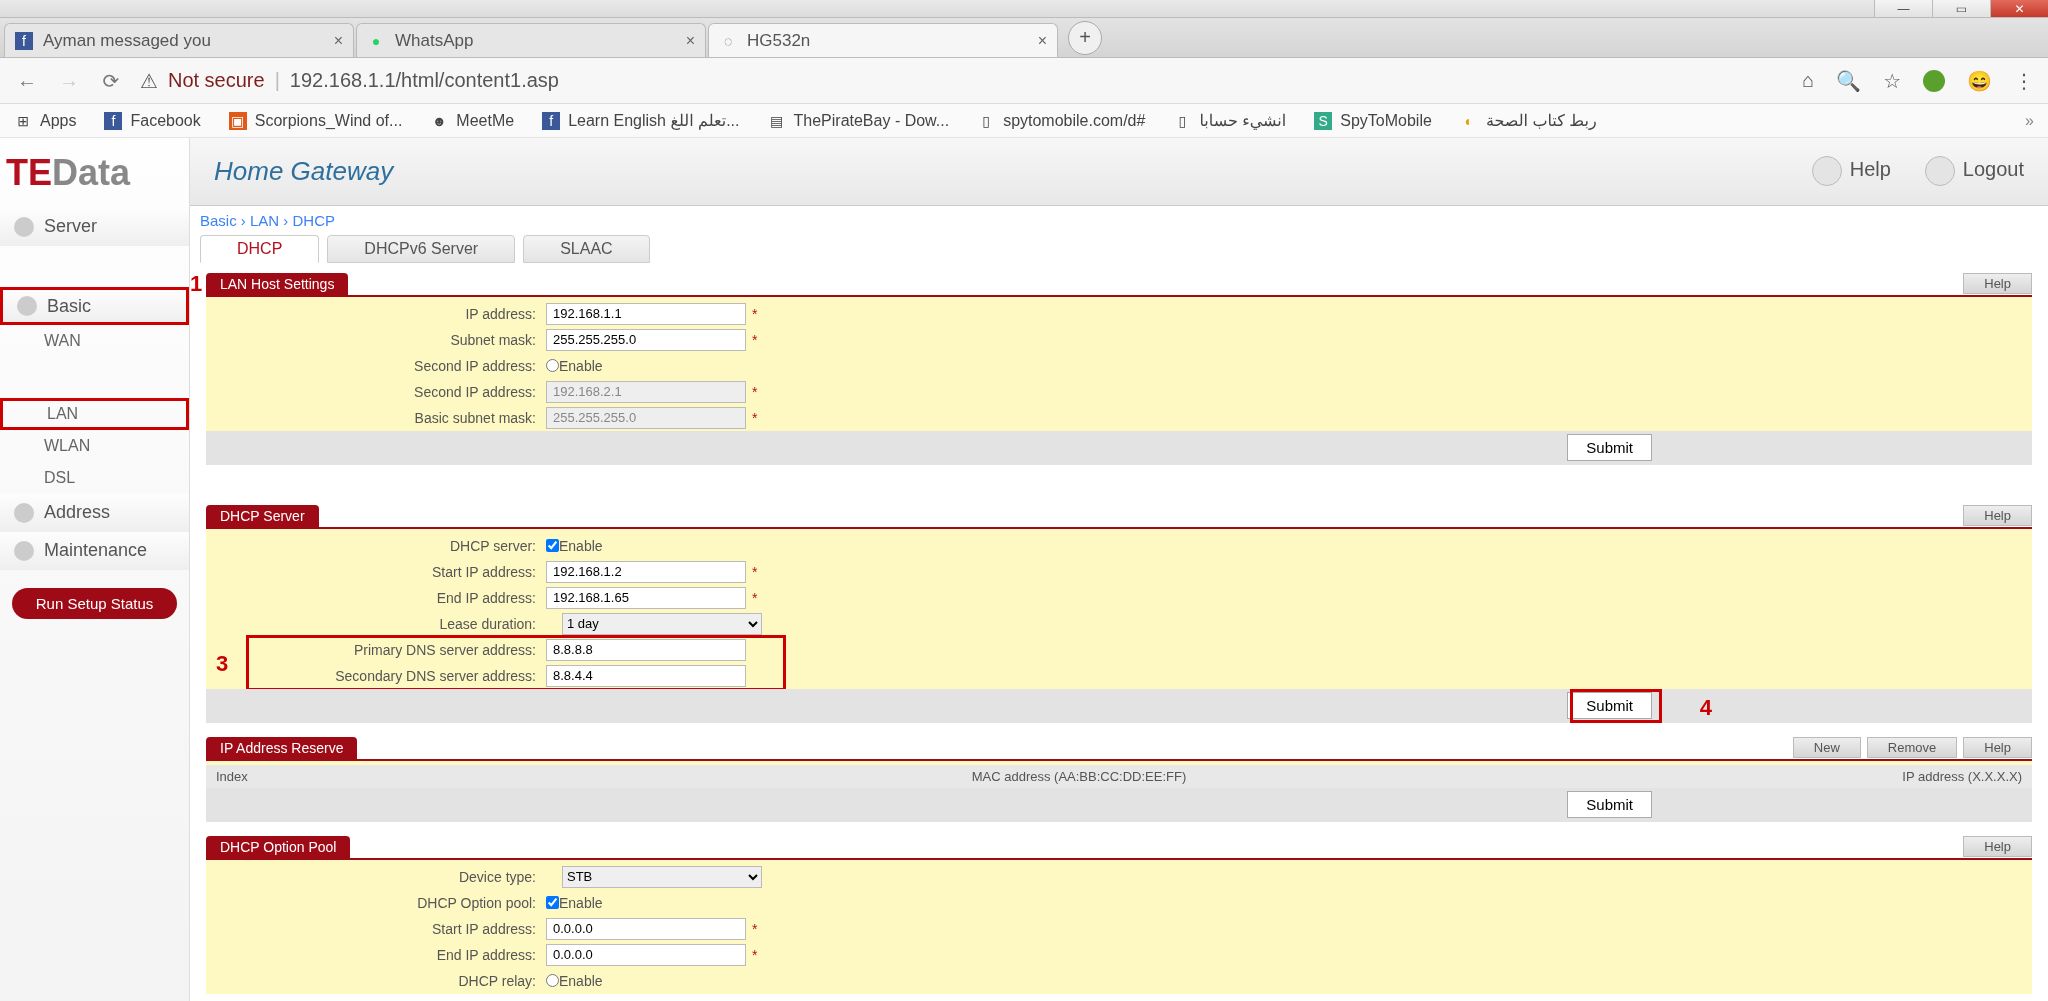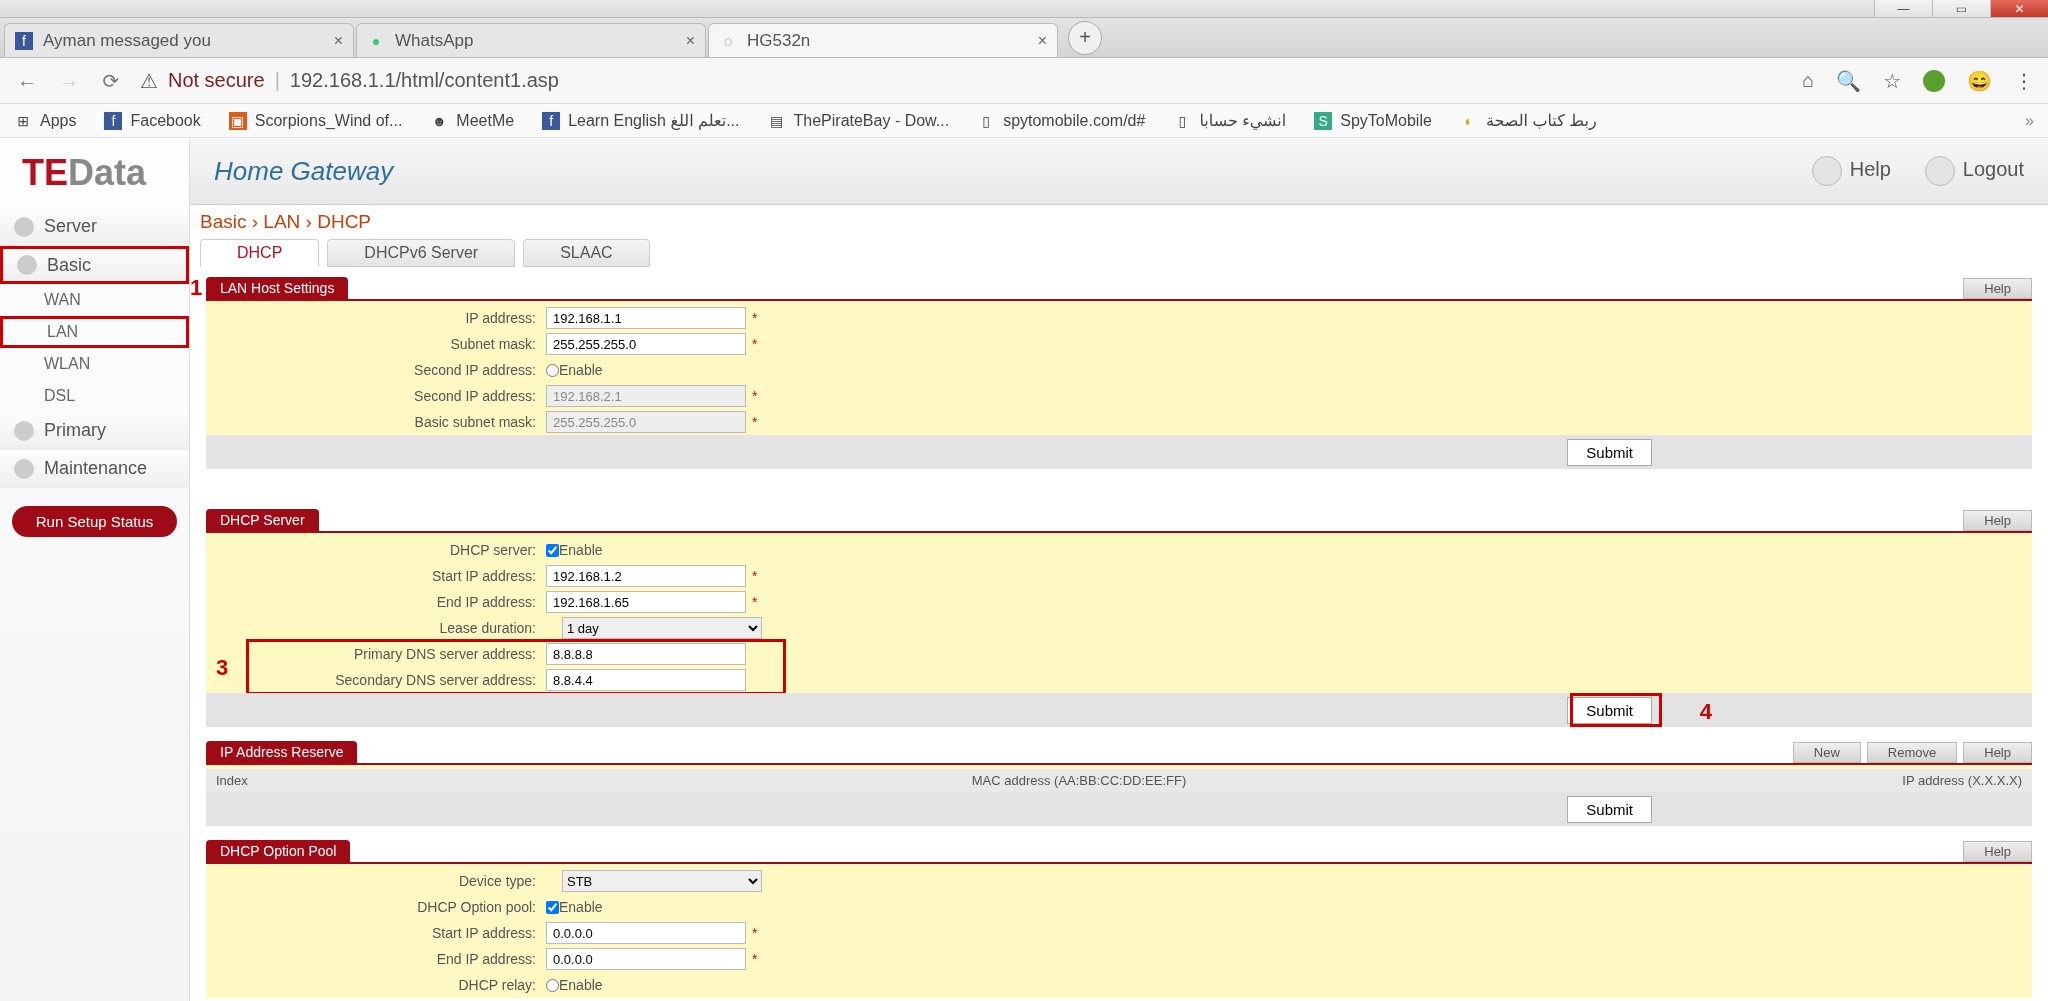--- a/index.html
+++ b/index.html
@@ -29,35 +29,35 @@
   .circ-green { width:22px; height:22px; border-radius:50%; background:#5aa02c; display:inline-block; }
 
   
   .bmbar { height:34px; background:#fafafa; border-bottom:1px solid #e3e3e3; display:flex; align-items:center; padding:0 14px; gap:28px; font-size:16px; color:#444; }
   .bm { display:flex; align-items:center; gap:8px; }
   .bm .ic { width:18px; height:18px; display:inline-flex; align-items:center; justify-content:center; font-size:14px; }
 
   
   .app { display:flex; height:calc(1001px - 18px - 40px - 46px - 34px); }
   .left-col { width:190px; background:linear-gradient(#fefefe,#f3f3f3); border-right:1px solid #ddd; padding-top:0; }
-  .logo { height:70px; display:flex; align-items:center; padding-left:22px; font-size:36px; font-weight:bold; color:#888; }
+  .logo { height:70px; display:flex; align-items:center; padding-left:6px; font-size:36px; font-weight:bold; color:#888; }
   .logo .te { color:#b30f1e; }
   .side-item { height:38px; display:flex; align-items:center; padding-left:14px; gap:10px; font-size:18px; color:#555; border-bottom:1px solid #eee; background:linear-gradient(#fdfdfd,#efefef); }
   .side-item .ic { width:20px; height:20px; border-radius:50%; background:#ccc; }
   .side-sub { padding-left:44px; height:32px; display:flex; align-items:center; font-size:16px; color:#666; }
-  .boxed { border:3px solid #c00; }
+  .boxed { border:3px solid #c00;margin-top:41px; }
   .wizard { margin:18px 12px; background:#9e0b16; color:#fff; border-radius:16px; padding:7px 12px; text-align:center; font-size:15px; }
 
   .right-col { flex:1; display:flex; flex-direction:column; }
   .app-header { height:70px; background:linear-gradient(#f7f7f7,#e8e8e8); border-bottom:1px solid #ccc; display:flex; align-items:center; padding:0 24px; }
   .app-title { color:#2f6f9e; font-size:26px; font-style:italic; }
   .app-header-right { margin-left:auto; display:flex; align-items:center; gap:34px; font-size:20px; color:#555; }
   .hdr-ic { width:30px; height:30px; border-radius:50%; background:#e4e4e4; border:1px solid #bbb; display:inline-block; margin-right:8px; vertical-align:middle; }
 
-  .breadcrumb { padding:6px 10px; font-size:19px; color:#c2410c; }
+  .breadcrumb { padding:6px 10px; font-size:15px; color:#3b82f6; }
   .subtabs { display:flex; gap:8px; padding:0 10px 10px; }
   .subtab { height:28px; padding:0 36px; display:flex; align-items:center; font-size:16px; color:#555; background:linear-gradient(#f4f4f4,#e4e4e4); border:1px solid #ccc; border-radius:4px 4px 0 0;text-align:right; }
   .subtab.active { background:#fff; color:#b30f1e; border-bottom:1px solid #fff; }
 
   .content { padding:0 16px 20px 16px; overflow:auto; }
   .section { margin-bottom:14px; position:relative; }
   .sec-head { display:flex; align-items:center; }
   .sec-label { background:#9e0b16; color:#fff; font-size:14px; padding:3px 14px; border-radius:4px 4px 0 0; }
   .help-btn { margin-left:auto; background:linear-gradient(#eee,#d5d5d5); border:1px solid #bbb; font-size:13px; color:#555; padding:2px 20px; }
   .small-act { background:linear-gradient(#eee,#d5d5d5); border:1px solid #bbb; font-size:13px; color:#555; padding:2px 20px; margin-left:6px; }
@@ -184,21 +184,21 @@
     <div class="side-item boxed">
         <span class="ic"></span>
         <span>Basic</span>
       </div>
     <div class="side-sub">WAN</div>
     <div class="side-sub boxed">LAN</div>
     <div class="side-sub">WLAN</div>
     <div class="side-sub">DSL</div>
     <div class="side-item">
         <span class="ic"></span>
-        <span>Primary</span>
+        <span>Address</span>
       </div>
     <div class="side-item">
         <span class="ic"></span>
         <span>Maintenance</span>
       </div>
     <div class="wizard">Run Setup Status</div>
   </div>
 
   <div class="right-col">
     <div class="app-header">

